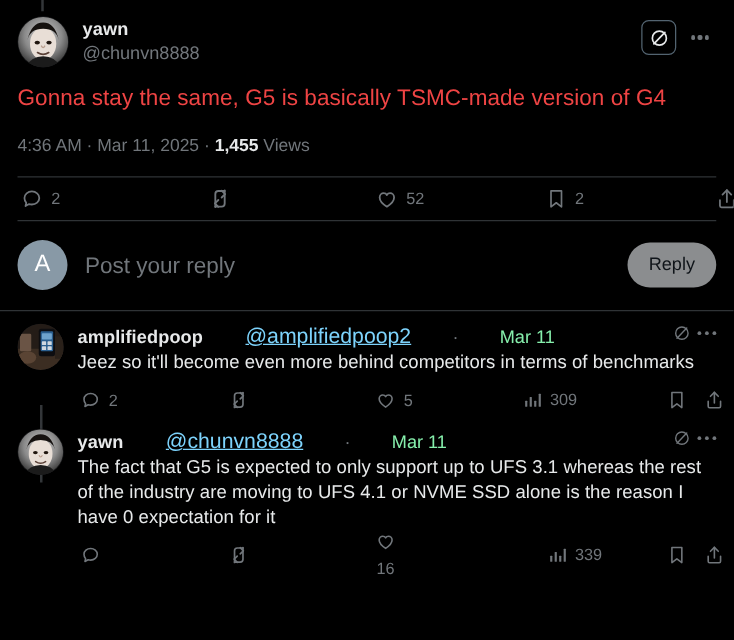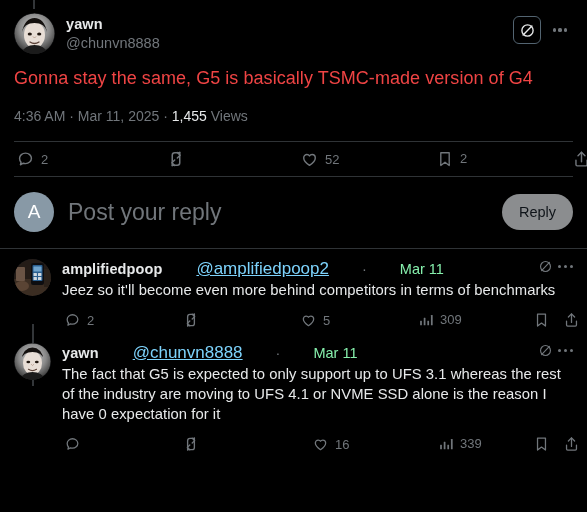--- a/index.html
+++ b/index.html
@@ -96,21 +96,21 @@
     letter-spacing: .05px;
   }
 
   .mt-meta {
     font-size: 14px;
     line-height: 20px;
     color: #71767b;
     padding-top: 16px;
     padding-bottom: 15px;
   }
-  .mt-meta b { color: #e7e9ea; font-weight: 400; }
+  .mt-meta b { color: #e7e9ea; font-weight: 700; }
 
   
   .mt-actions {
     position: relative;
     height: 34px;
   }
   .act {
     position: absolute;
     top: 50%;
     transform: translateY(-50%);
@@ -134,21 +134,21 @@
     border-radius: 50%;
     background: #8899a6;
     display: flex; align-items: center; justify-content: center;
     color: #ffffff;
     font-size: 19px;
     font-weight: 400;
     flex: 0 0 auto;
   }
   .comp-placeholder {
     margin-left: 14px;
-    font-size: 23px;
+    font-size: 18px;
     color: #71767b;
     line-height: 24px;
   }
   .reply-btn {
     margin-left: auto;
     background: #8b8d8f;
     color: #0f1419;
     font-weight: 400;
     font-size: 14.5px;
     border: none;
@@ -471,21 +471,21 @@
         </div>
         <div class="act" style="left:120px;">
           <svg width="18" height="18" viewBox="0 0 24 24" fill="none" stroke="currentColor" stroke-width="1.8">
             <path d="M7.5 20V7.5a3 3 0 0 1 3-3h6" stroke-linecap="round" stroke-linejoin="round"></path>
             <path d="M13.6 10.8l3.3-3.3-3.3-3.3" stroke-linecap="round" stroke-linejoin="round"></path>
             <path d="M16.5 4V16.5a3 3 0 0 1-3 3h-6" stroke-linecap="round" stroke-linejoin="round"></path>
             <path d="M10.4 13.2l-3.3 3.3 3.3 3.3" stroke-linecap="round" stroke-linejoin="round"></path>
           </svg>
           <span class="cnt"></span>
         </div>
-        <div class="act" style="left:250px;">
+        <div class="act" style="left:238px;flex-direction:column;">
           <svg width="17" height="17" viewBox="0 0 24 24" fill="none" stroke="currentColor" stroke-width="1.8">
             <path d="M12 20s-7.3-4.6-7.3-9.3c0-2.5 1.9-4.3 4.1-4.3 1.6 0 2.7.9 3.2 1.8.5-.9 1.6-1.8 3.2-1.8 2.2 0 4.1 1.8 4.1 4.3C19.3 15.4 12 20 12 20z" stroke-linejoin="round"></path>
           </svg>
           <span class="cnt">16</span>
         </div>
         <div class="act" style="left:376px;">
           <svg width="16" height="16" viewBox="0 0 24 24" fill="currentColor">
             <rect x="3.2" y="13" width="2.6" height="7" rx="0.6"></rect>
             <rect x="8.6" y="8.5" width="2.6" height="11.5" rx="0.6"></rect>
             <rect x="14" y="13" width="2.6" height="7" rx="0.6"></rect>

